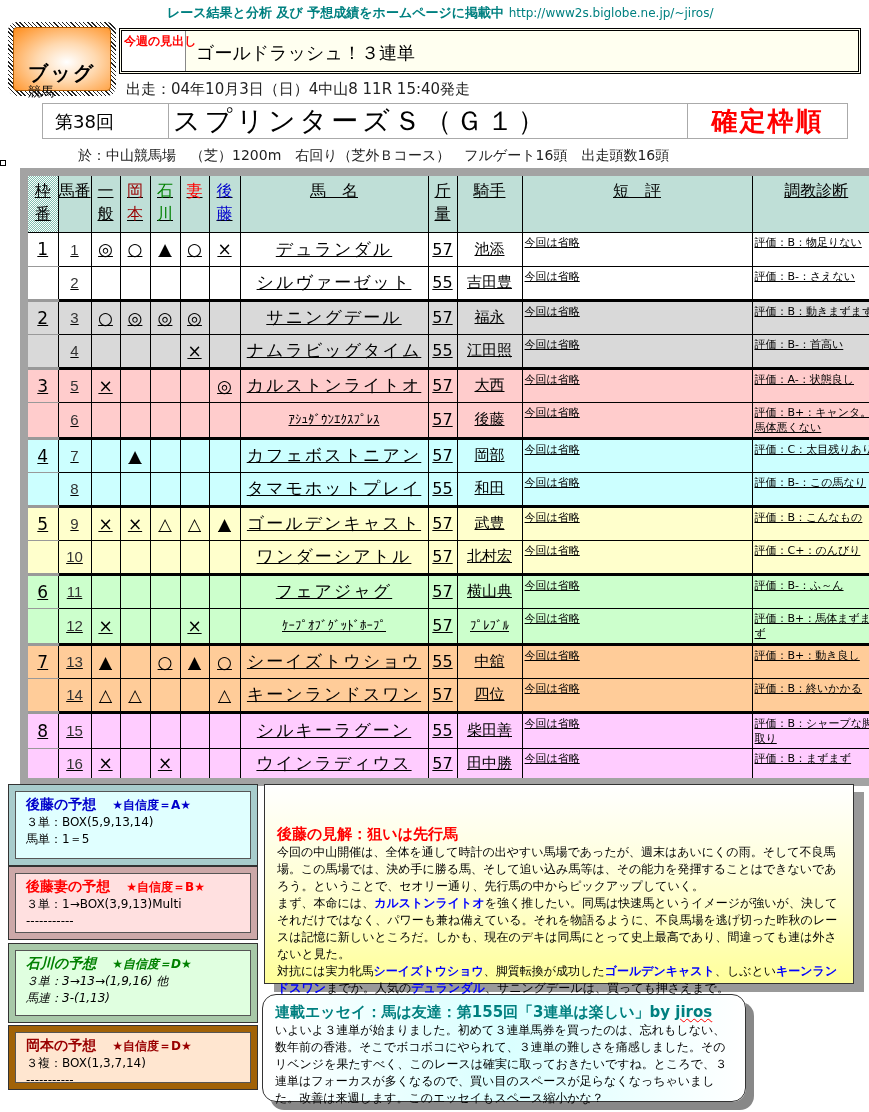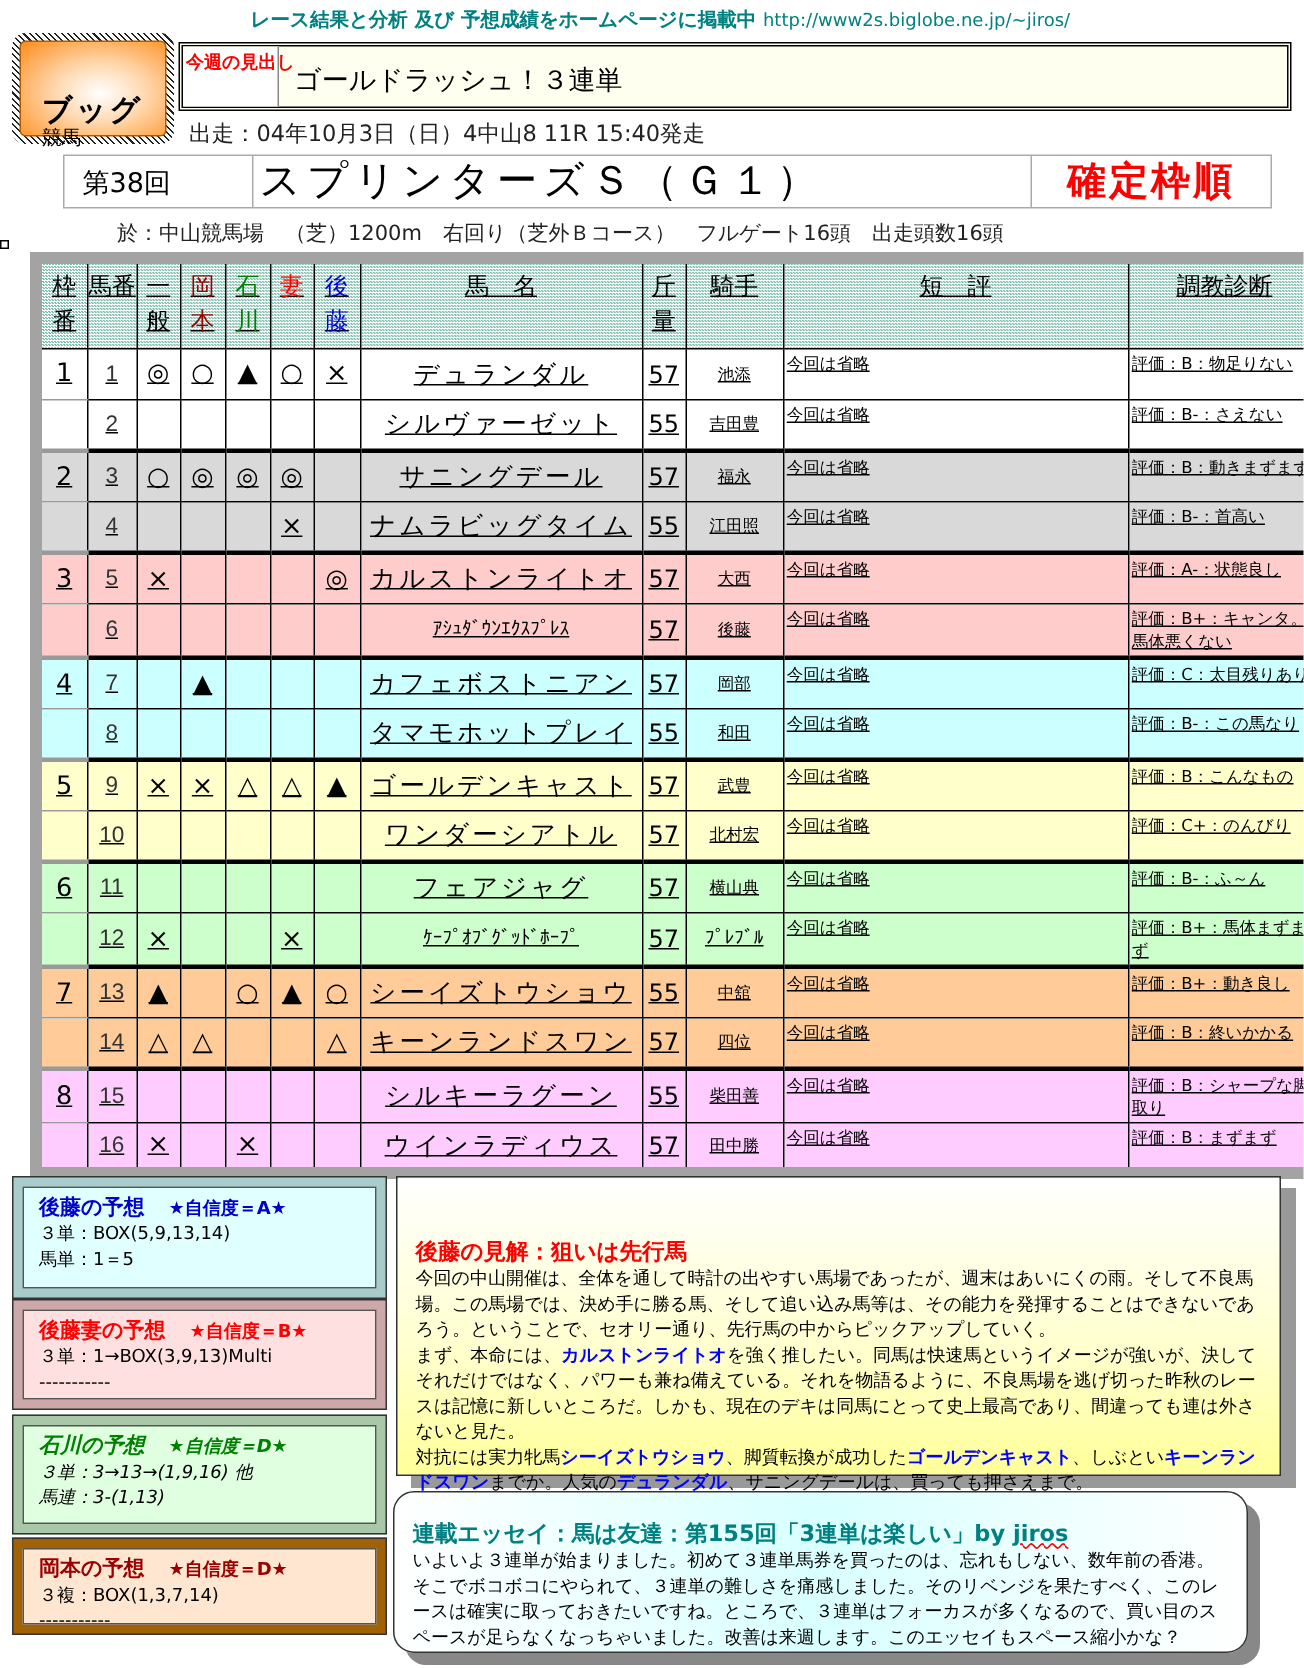--- a/index.html
+++ b/index.html
@@ -31,21 +31,21 @@
   table.race th { height: 60px; vertical-align: top; font-weight: normal; font-size: 16px; line-height: 23px;
                   background: repeating-conic-gradient(#7fbfaf 0% 25%, #ffffff 0% 50%) 0 0 / 2px 2px; }
   table.race th.vt { padding-top: 3px; }
   table.race td { height: 34px; font-size: 16px; text-align: center; }
   table.race td.frame { font-size: 17px; border-bottom-color: #999; }
   table.race td.num { font-size: 15px; color: #333; font-family: "Liberation Sans", sans-serif; }
   table.race td.mark { font-size: 17px; }
   table.race td.hname { font-size: 17px; letter-spacing: 2px; white-space: nowrap; }
   table.race td.hname.small { font-size: 13px; letter-spacing: 0px; }
   table.race td.wt { font-size: 16px; }
-  table.race td.jk { font-size: 11px; white-space: nowrap; }
+  table.race td.jk { font-size: 15px; white-space: nowrap; }
   table.race td.jk.small { font-size: 13px; }
   table.race td.cmt, table.race td.eval { text-align: left; vertical-align: top; font-size: 11px; padding: 2px 2px; line-height: 15px; }
   tr.grp-end td { border-bottom: 3px solid #000; }
   tr.f1 td { background: #ffffff; }
   tr.f2 td { background: #d9d9d9; }
   tr.f3 td { background: #ffcccc; }
   tr.f4 td { background: #ccffff; }
   tr.f5 td { background: #ffffcc; }
   tr.f6 td { background: #ccffcc; }
   tr.f7 td { background: #ffcc99; }
@@ -69,23 +69,23 @@
   .p4 .inner { background: #ffe6d0; }
   .p4 .ttl { color: #990000; }
 
   .analysis { left: 264px; top: 784px; width: 590px; height: 200px; border: 1px solid #333;
               background: linear-gradient(#ffffff 0%, #ffffcc 60%, #ffff99 100%); padding: 8px 12px;
               box-shadow: 10px 8px 0 #999; }
   .analysis .ttl { color: #ff0000; font-weight: bold; font-size: 15px; margin-top: 32px; }
   .analysis p { font-size: 12px; line-height: 17px; }
   .analysis .hl { color: #0000ff; font-weight: bold; }
 
-  .essay { left: 262px; top: 994px; width: 570px; height: 108px; border: 1px solid #333; border-radius: 14px;
+  .essay { left: 262px; top: 994px; width: 484px; height: 108px; border: 1px solid #333; border-radius: 14px;
            background: linear-gradient(90deg, #ffffff 0%, #d9ffff 50%, #ffffff 100%);
-           padding: 18px 12px; box-shadow: 8px 8px 0 #888; }
+           padding: 8px 12px; box-shadow: 8px 8px 0 #888; }
   .essay .ttl { color: #008080; font-weight: bold; font-size: 15px; white-space: nowrap; }
   .essay .ttl .by { text-decoration: underline wavy #ff0000; text-decoration-thickness: 1px; }
   .essay p { font-size: 12px; line-height: 17px; }
 </style>
 </head>
 <body>
 
 <div class="abs banner">
   <span>レース結果と分析 及び 予想成績をホームページに掲載中</span>
   <span class="url">http://www2s.biglobe.ne.jp/~jiros/</span>

